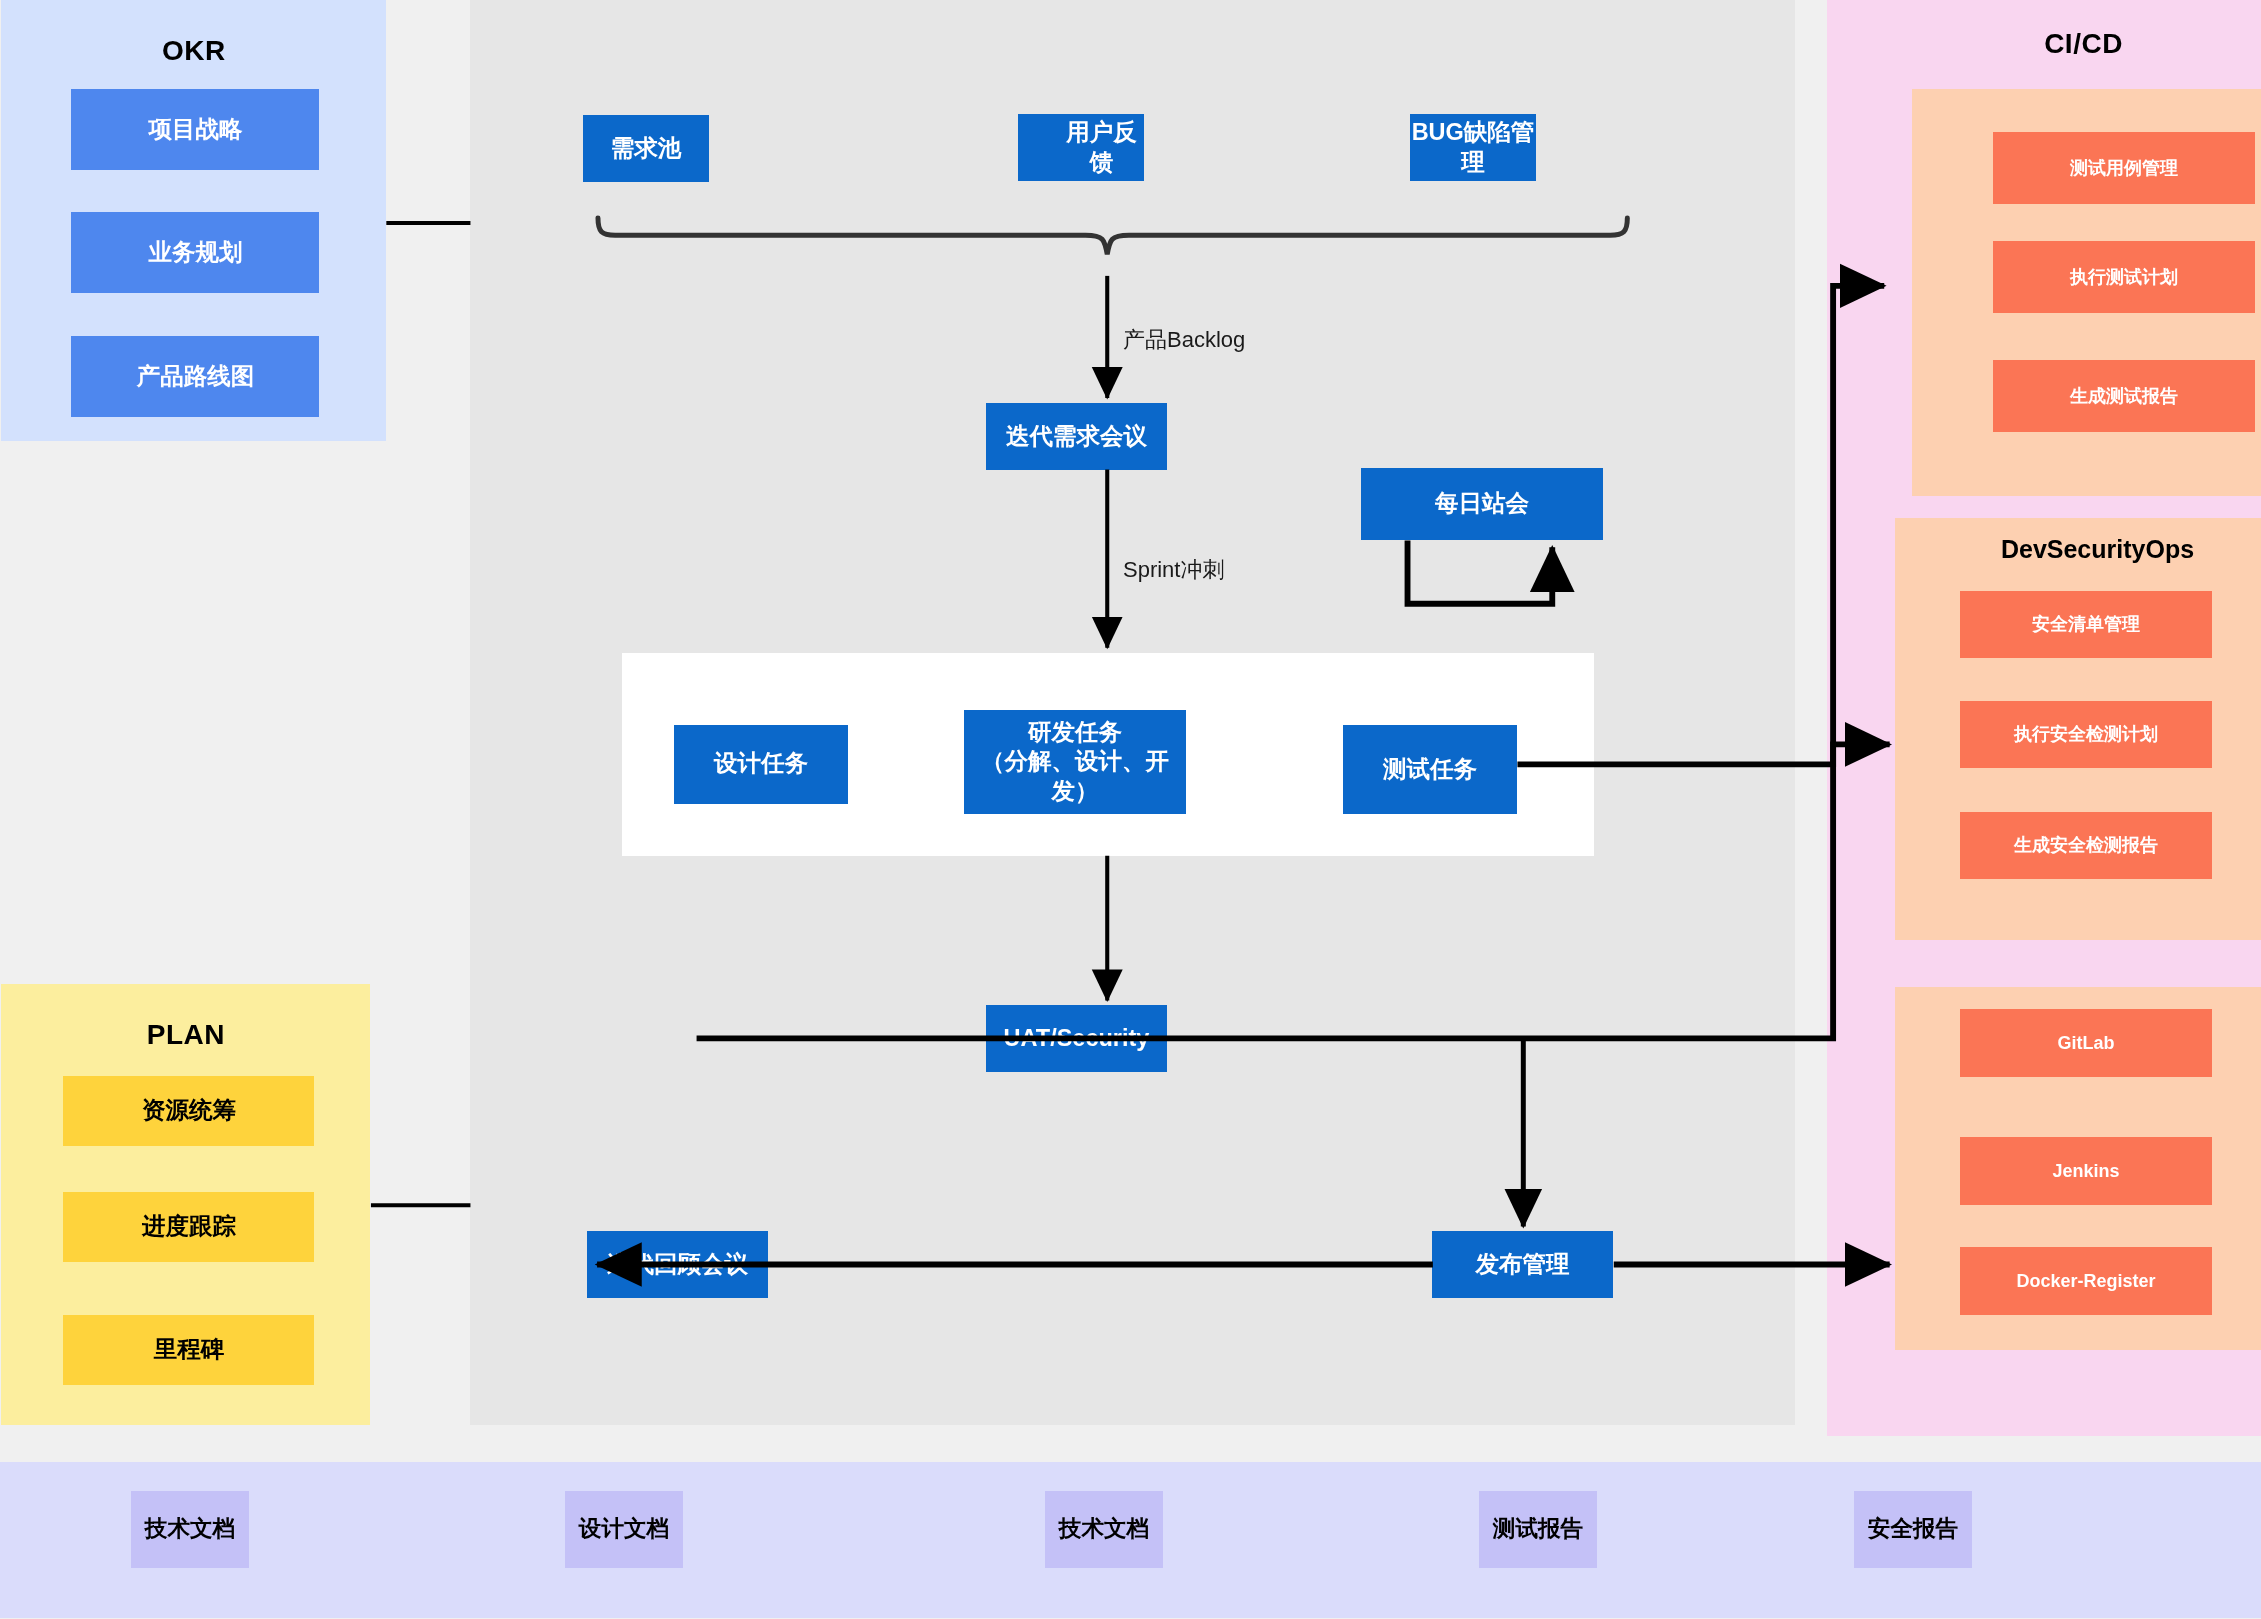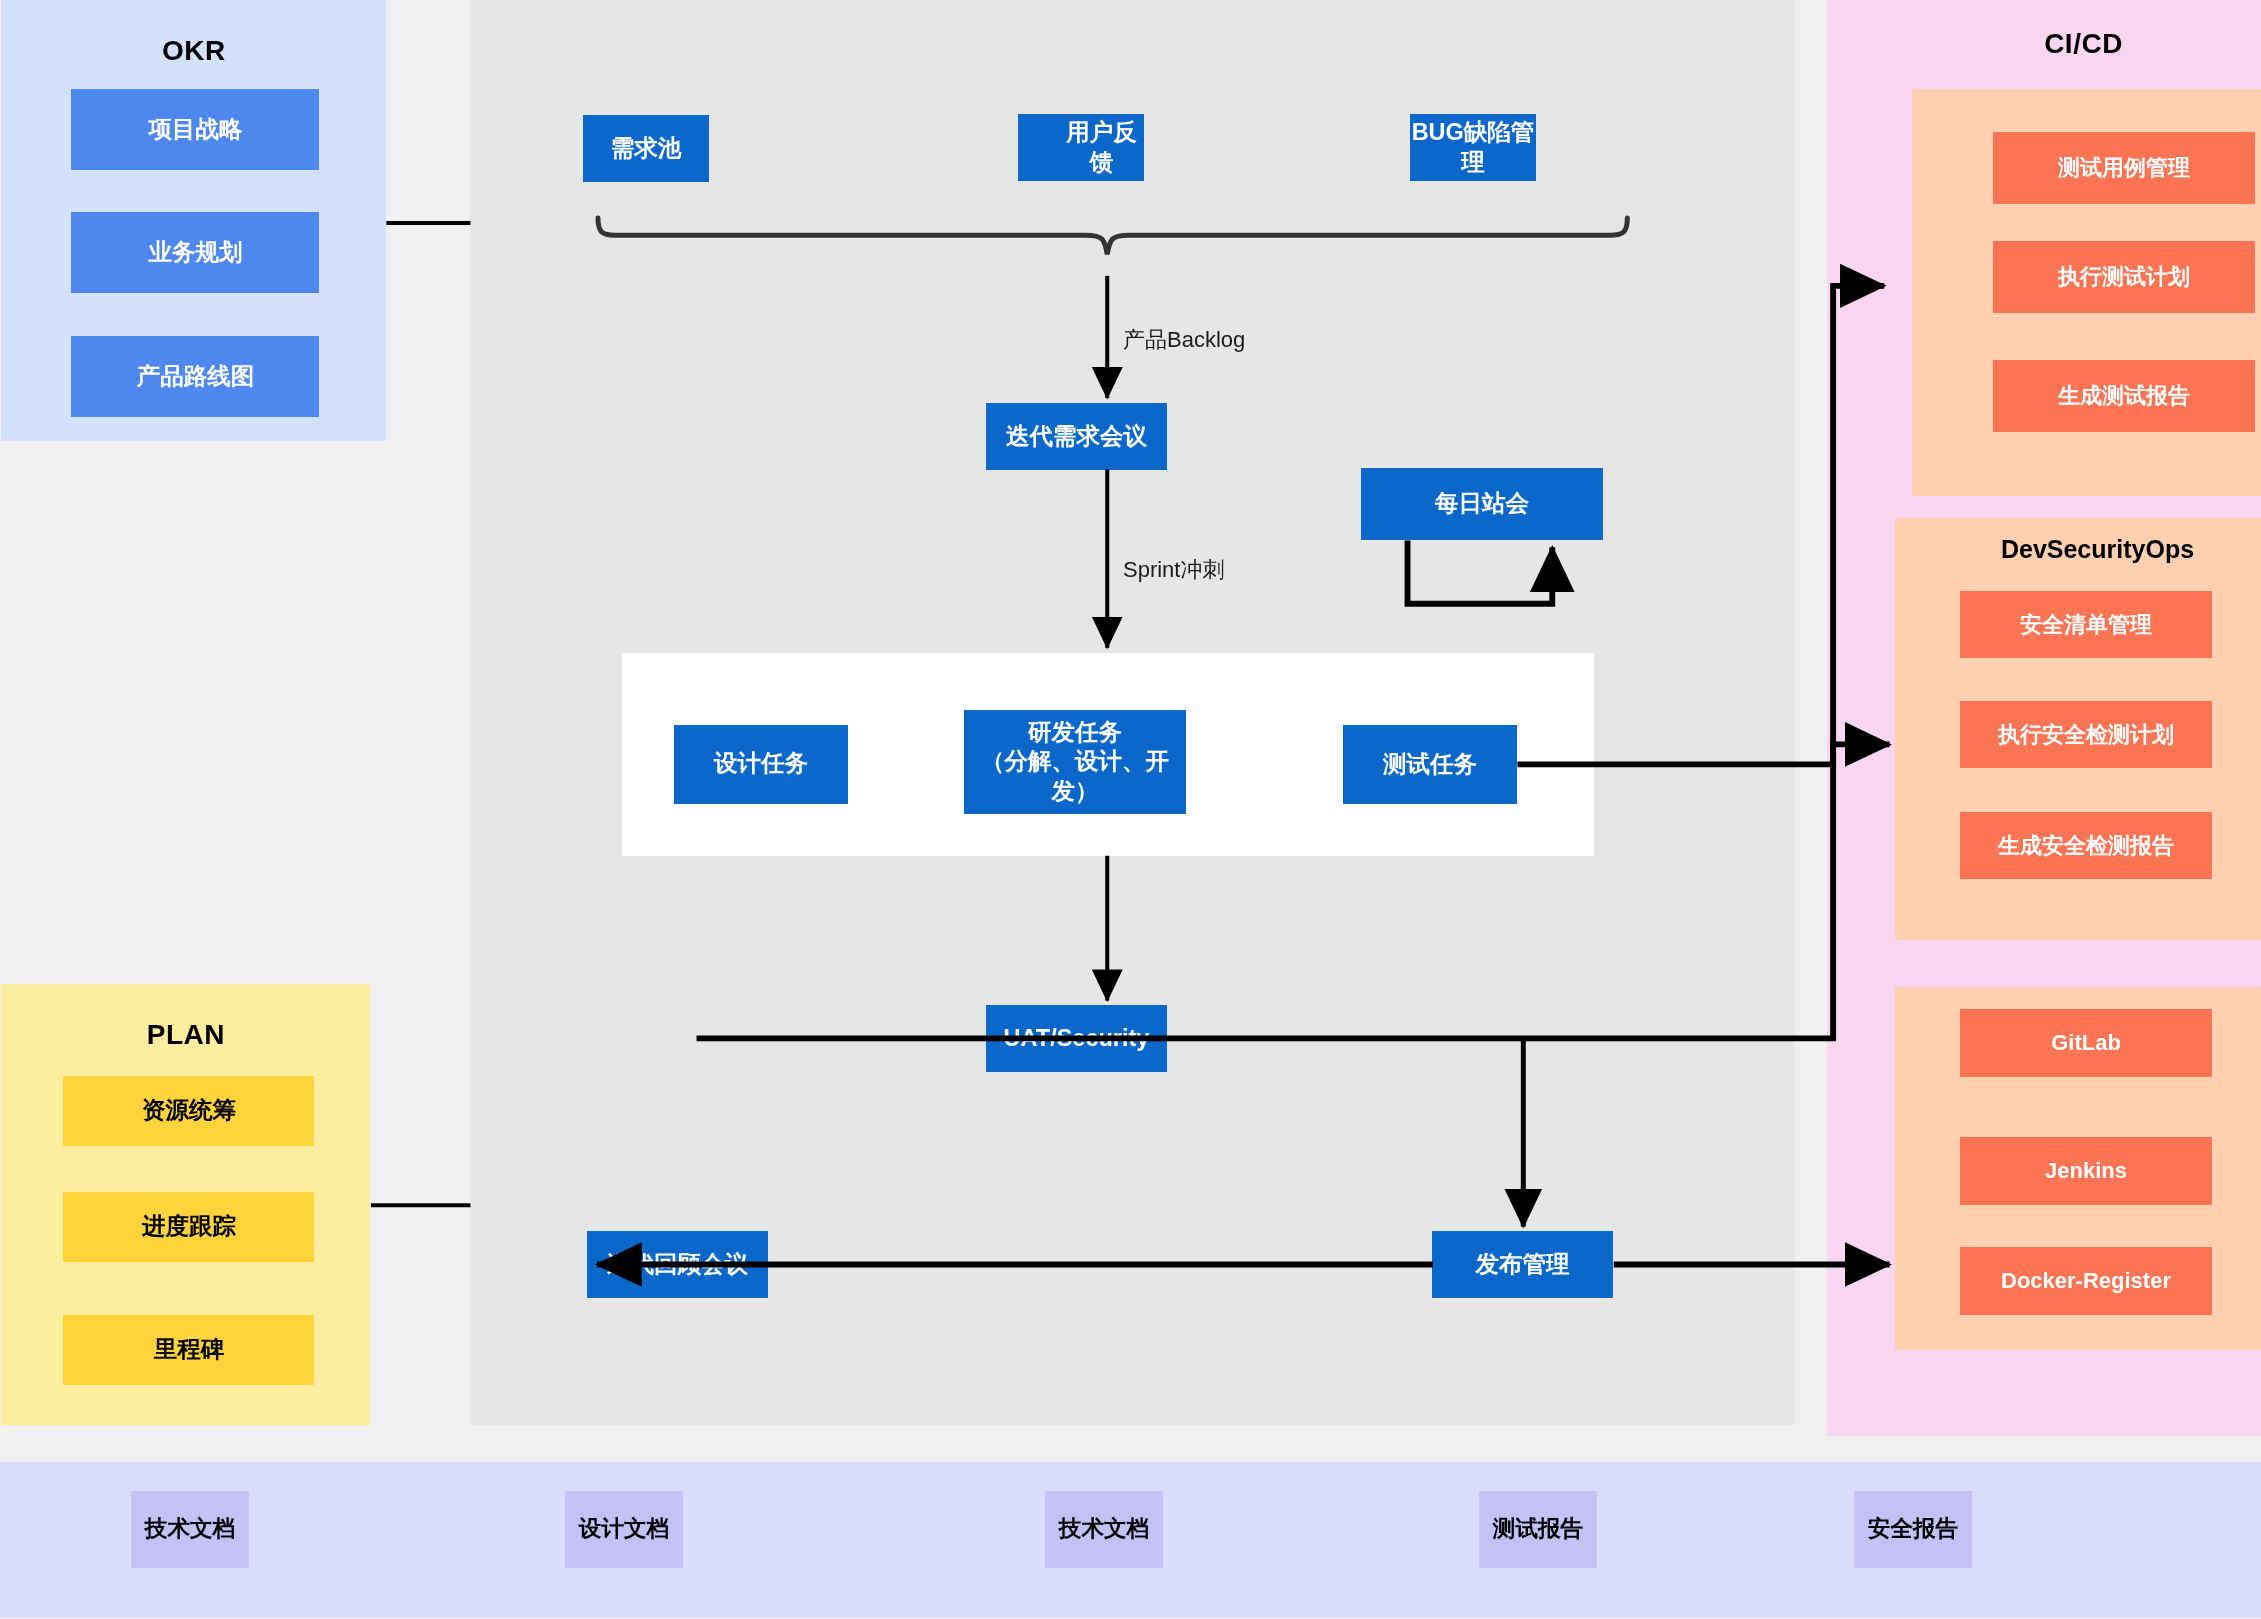--- a/index.html
+++ b/index.html
@@ -47,21 +47,21 @@
   .plan-panel  { background: #fcee9e; }
   .plan-chip   { background: #fed33c; color: #000000; font-size: 23.5px; }
   
   .center-panel { background: #e6e6e6; }
   .white-band   { background: #ffffff; }
   .flow-box     { background: #0b68ca; color: #ffffff; font-size: 23.5px; }
   
   .right-panel  { background: #f9d6f0; }
   .group-box    { background: #fdd0b1; }
   .group-title  { position:absolute; width:100%; text-align:center; color:#000; font-weight:bold; font-size:25px; }
-  .ops-chip     { background: #fb7555; color: #ffffff; font-size: 22px; }
+  .ops-chip     { background: #fb7555; color: #ffffff; font-size: 18px; }
   
   .docs-panel   { background: #dadcfb; }
   .doc-chip     { background: #c4c1f7; color: #000000; font-size: 22.6px; }
   
   .edge-label {
     position: absolute;
     color: #1a1a1a;
     font-size: 22px;
     white-space: nowrap;
   }
@@ -128,21 +128,21 @@
       <span>每日站会</span>
     </div>
 
     <div class="chip flow-box" style="left:204px; top:725px; width:174px; height:79px;font-family:Liberation Mono, monospace;">
       <span>设计任务</span>
     </div>
     <div class="chip flow-box" style="left:494px; top:710px; width:222px; height:104px; white-space:pre-line;">
       <span style="white-space:pre-line;">研发任务
 （分解、设计、开发）</span>
     </div>
-    <div class="chip flow-box" style="left:873px; top:725px; width:174px; height:79px;">
+    <div class="chip flow-box" style="left:873px; top:725px; width:174px; height:89px;">
       <span>测试任务</span>
     </div>
 
     <div class="chip flow-box" style="left:516px; top:1005px; width:181px; height:67px;">
       <span>UAT/Security</span>
     </div>
 
     <div class="chip flow-box" style="left:962px; top:1231px; width:181px; height:67px;">
       <span>发布管理</span>
     </div>

